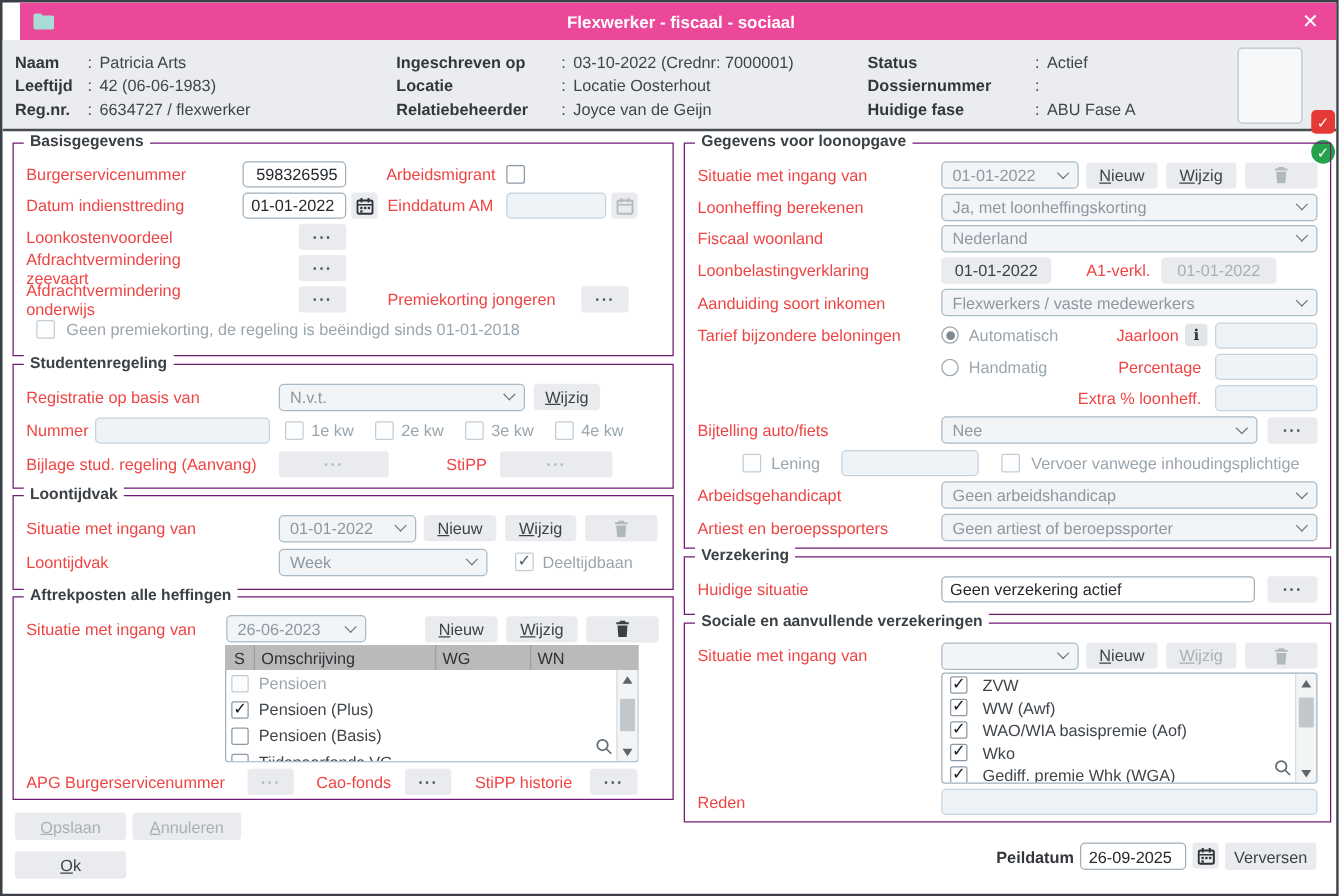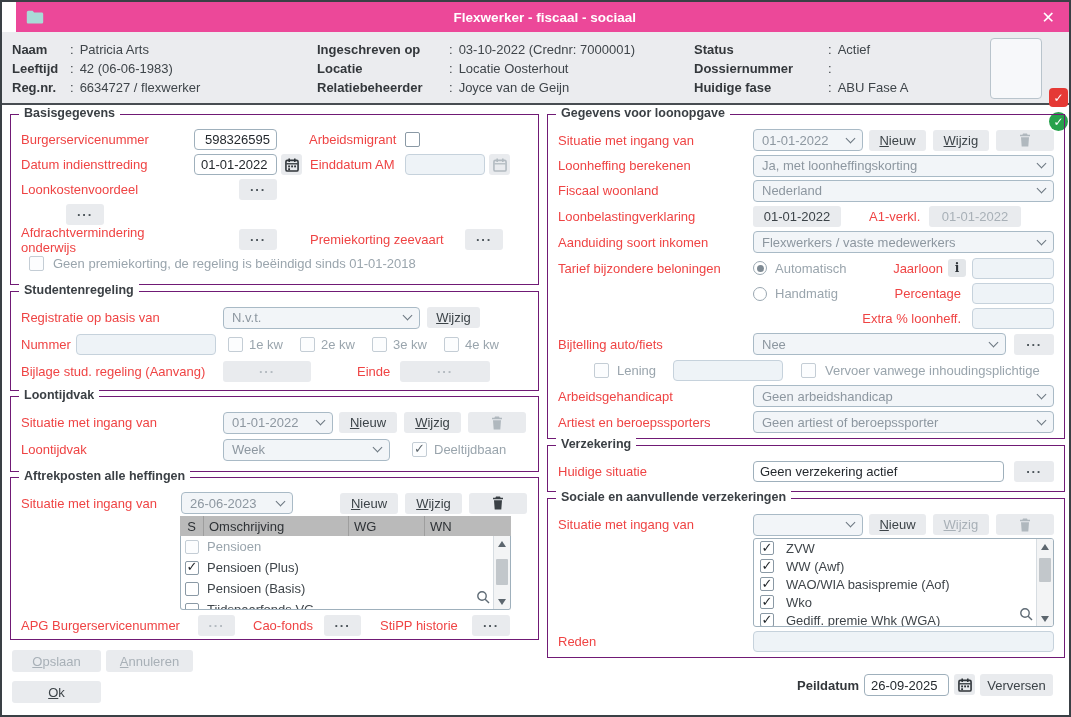--- a/index.html
+++ b/index.html
@@ -185,26 +185,27 @@
               <line x1="10.5" y1="0.5" x2="10.5" y2="4.2" stroke="#b2bac0" stroke-width="1.7"></line>
               <line x1="1.5" y1="6.2" x2="13.5" y2="6.2" stroke="#b2bac0" stroke-width="1.4"></line>
             </svg>
         </button>
       </div>
       <div class="row">
         <span class="lbl lbl-l">Loonkostenvoordeel</span>
         <button class="btn dots" style="margin-left:45px;">···</button>
       </div>
       <div class="row">
+        <span class="lbl lbl-l">Afdrachtvermindering zeevaart</span>
         <button class="btn dots" style="margin-left:45px;">···</button>
       </div>
       <div class="row">
         <span class="lbl lbl-l">Afdrachtvermindering onderwijs</span>
         <button class="btn dots" style="margin-left:45px;">···</button>
-        <span class="lbl" style="margin-left:33px; width:155px;">Premiekorting zeevaart</span>
+        <span class="lbl" style="margin-left:33px; width:155px;">Premiekorting jongeren</span>
         <button class="btn dots">···</button>
       </div>
       <div class="row" style="height:23px;">
         <span class="cb dis" style="margin-left:8px;"></span>
         <span class="lbl muted" style="margin-left:9px;">Geen premiekorting, de regeling is beëindigd sinds 01-01-2018</span>
       </div>
     </div>
 
     <div class="group" style="height:100px; margin-bottom:5px;">
       <span class="gtitle">Studentenregeling</span>
@@ -224,21 +225,21 @@
         <span class="cb dis" style="margin-left:17px;"></span>
           <span class="lbl muted" style="margin-left:6px;">2e kw</span>
         <span class="cb dis" style="margin-left:17px;"></span>
           <span class="lbl muted" style="margin-left:6px;">3e kw</span>
         <span class="cb dis" style="margin-left:17px;"></span>
           <span class="lbl muted" style="margin-left:6px;">4e kw</span>
       </div>
       <div class="row" style="height:27px;">
         <span class="lbl lbl-s">Bijlage stud. regeling (Aanvang)</span>
         <button class="btn dots disabled" style="width:88px;">···</button>
-        <span class="lbl" style="margin-left:46px; width:43px;">Einde</span>
+        <span class="lbl" style="margin-left:46px; width:43px;">StiPP</span>
         <button class="btn dots disabled" style="width:90px;">···</button>
       </div>
     </div>
 
     <div class="group" style="height:76px; margin-bottom:5px;">
       <span class="gtitle">Loontijdvak</span>
       <div class="row" style="height:27px;">
         <span class="lbl lbl-s">Situatie met ingang van</span>
         <div class="select" style="width:110px;">
             <span class="val">01-01-2022</span>

